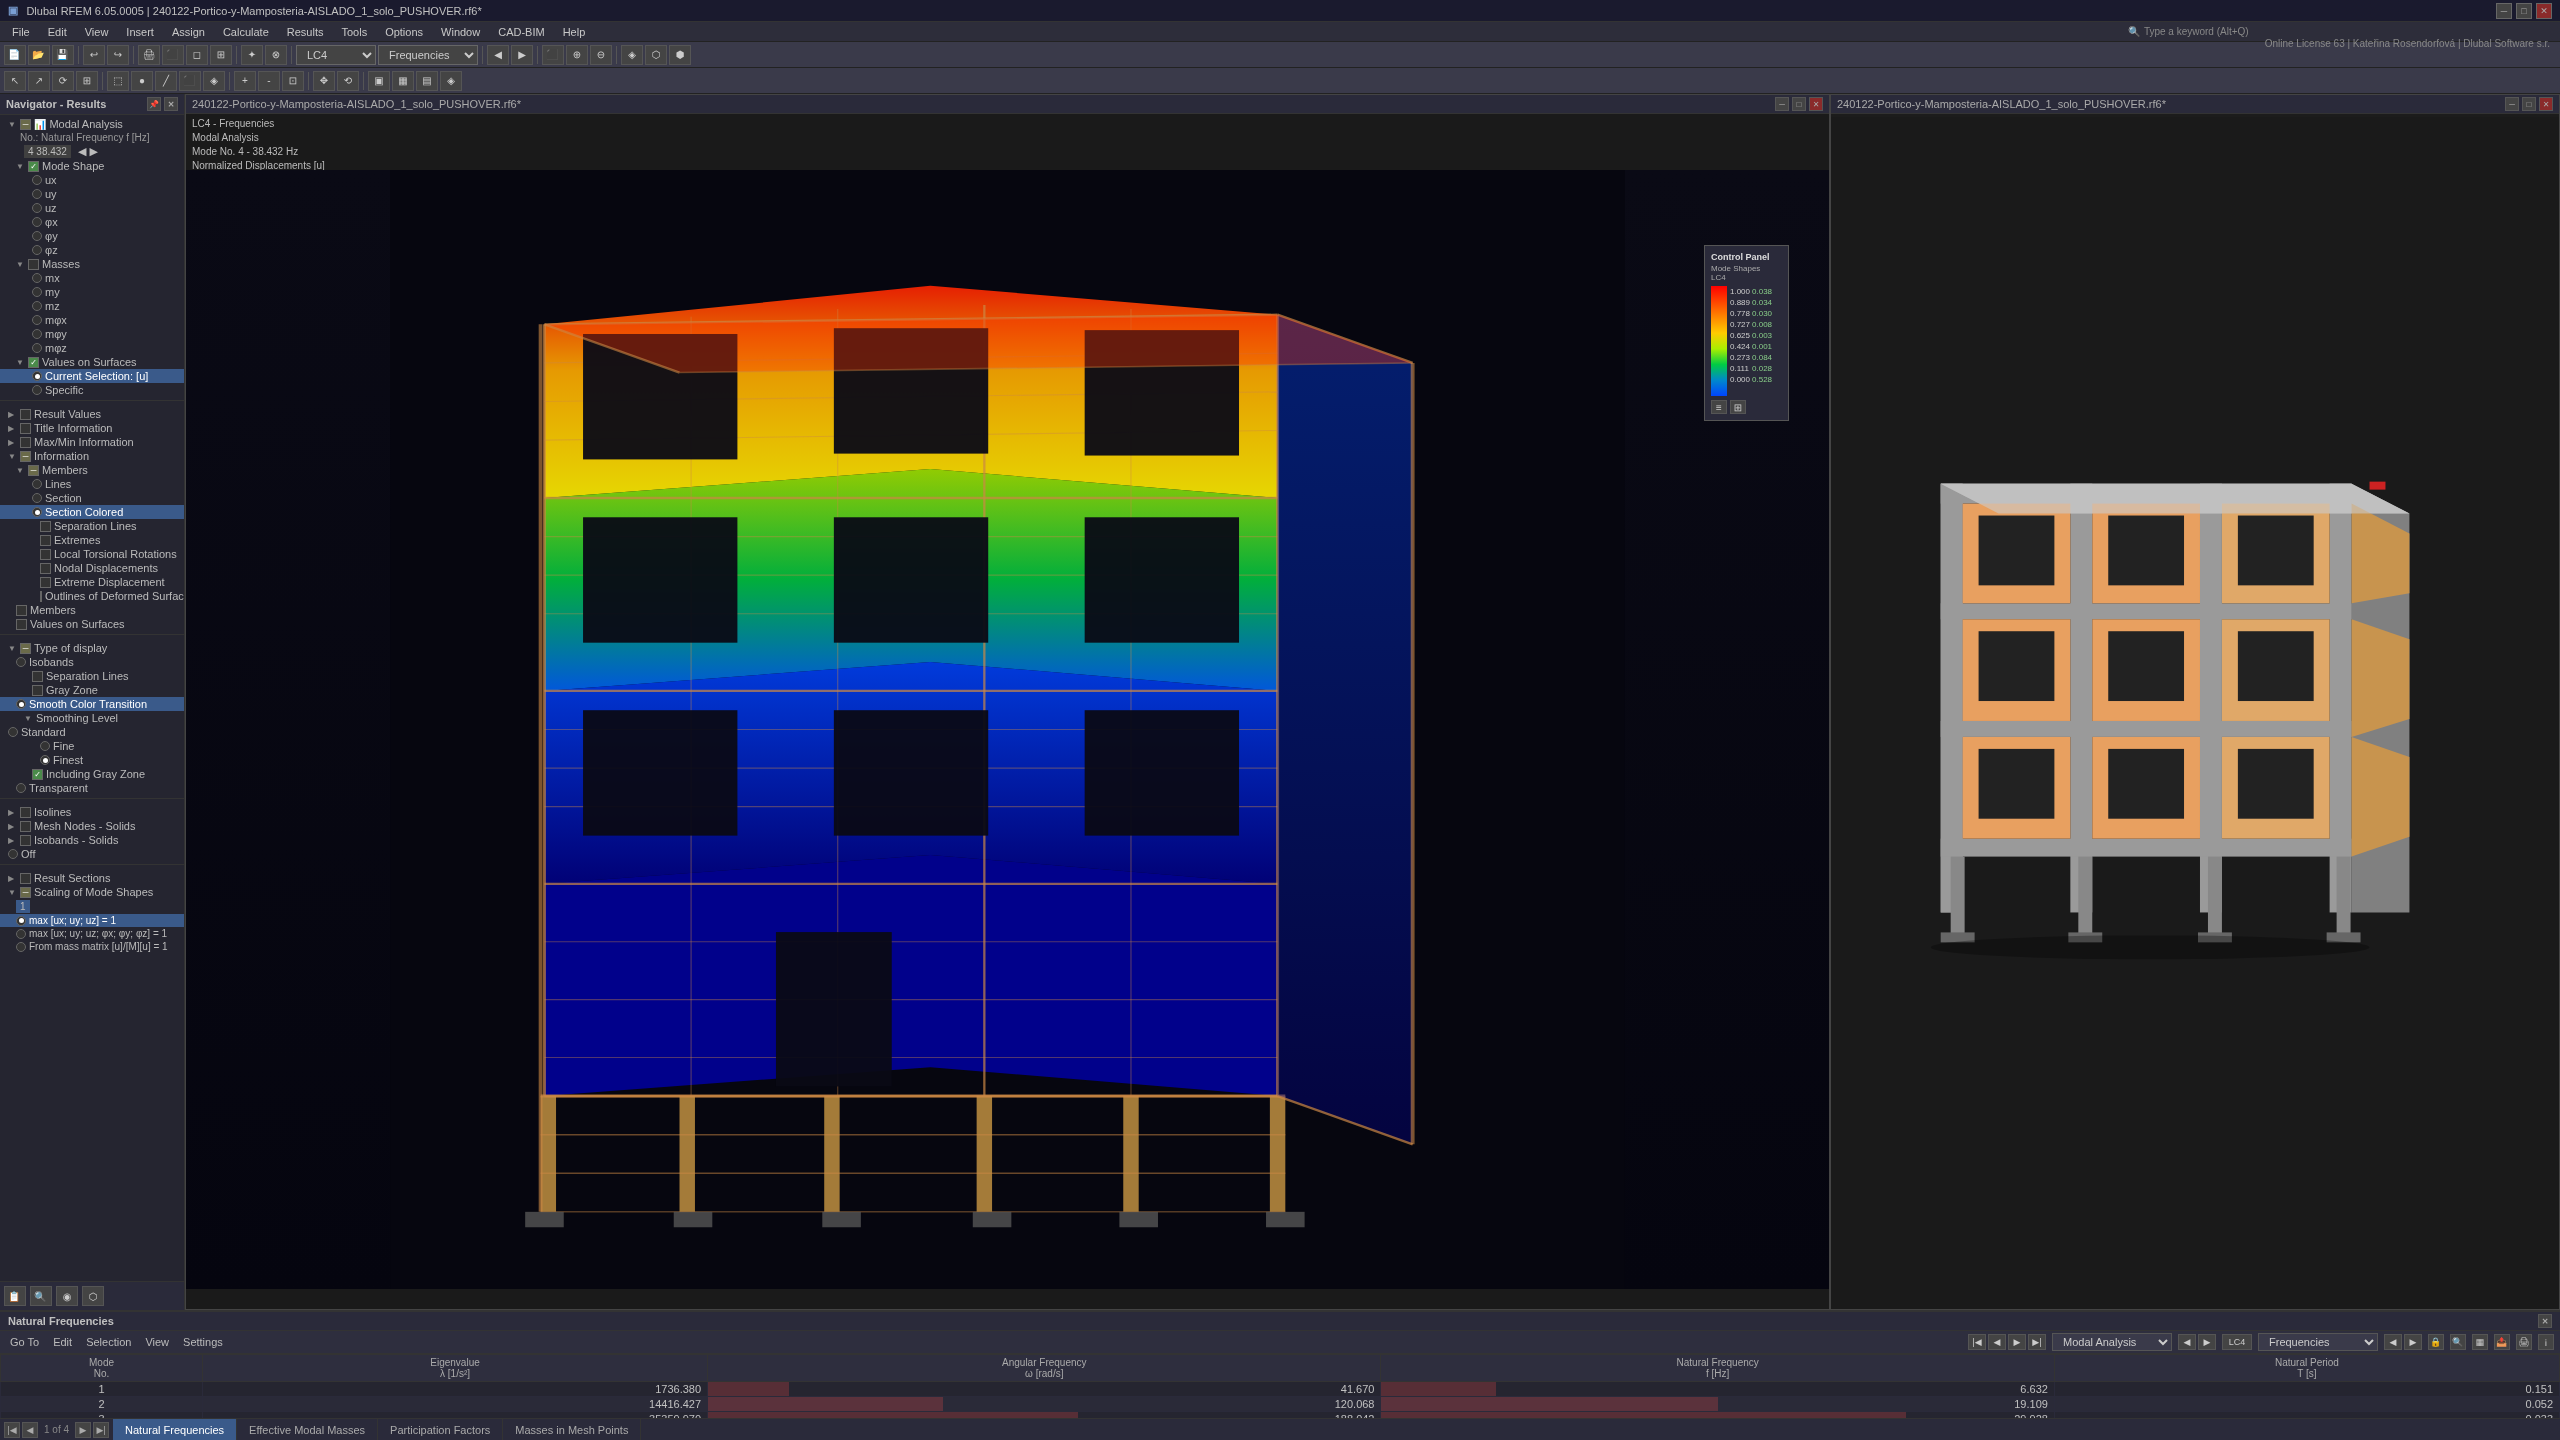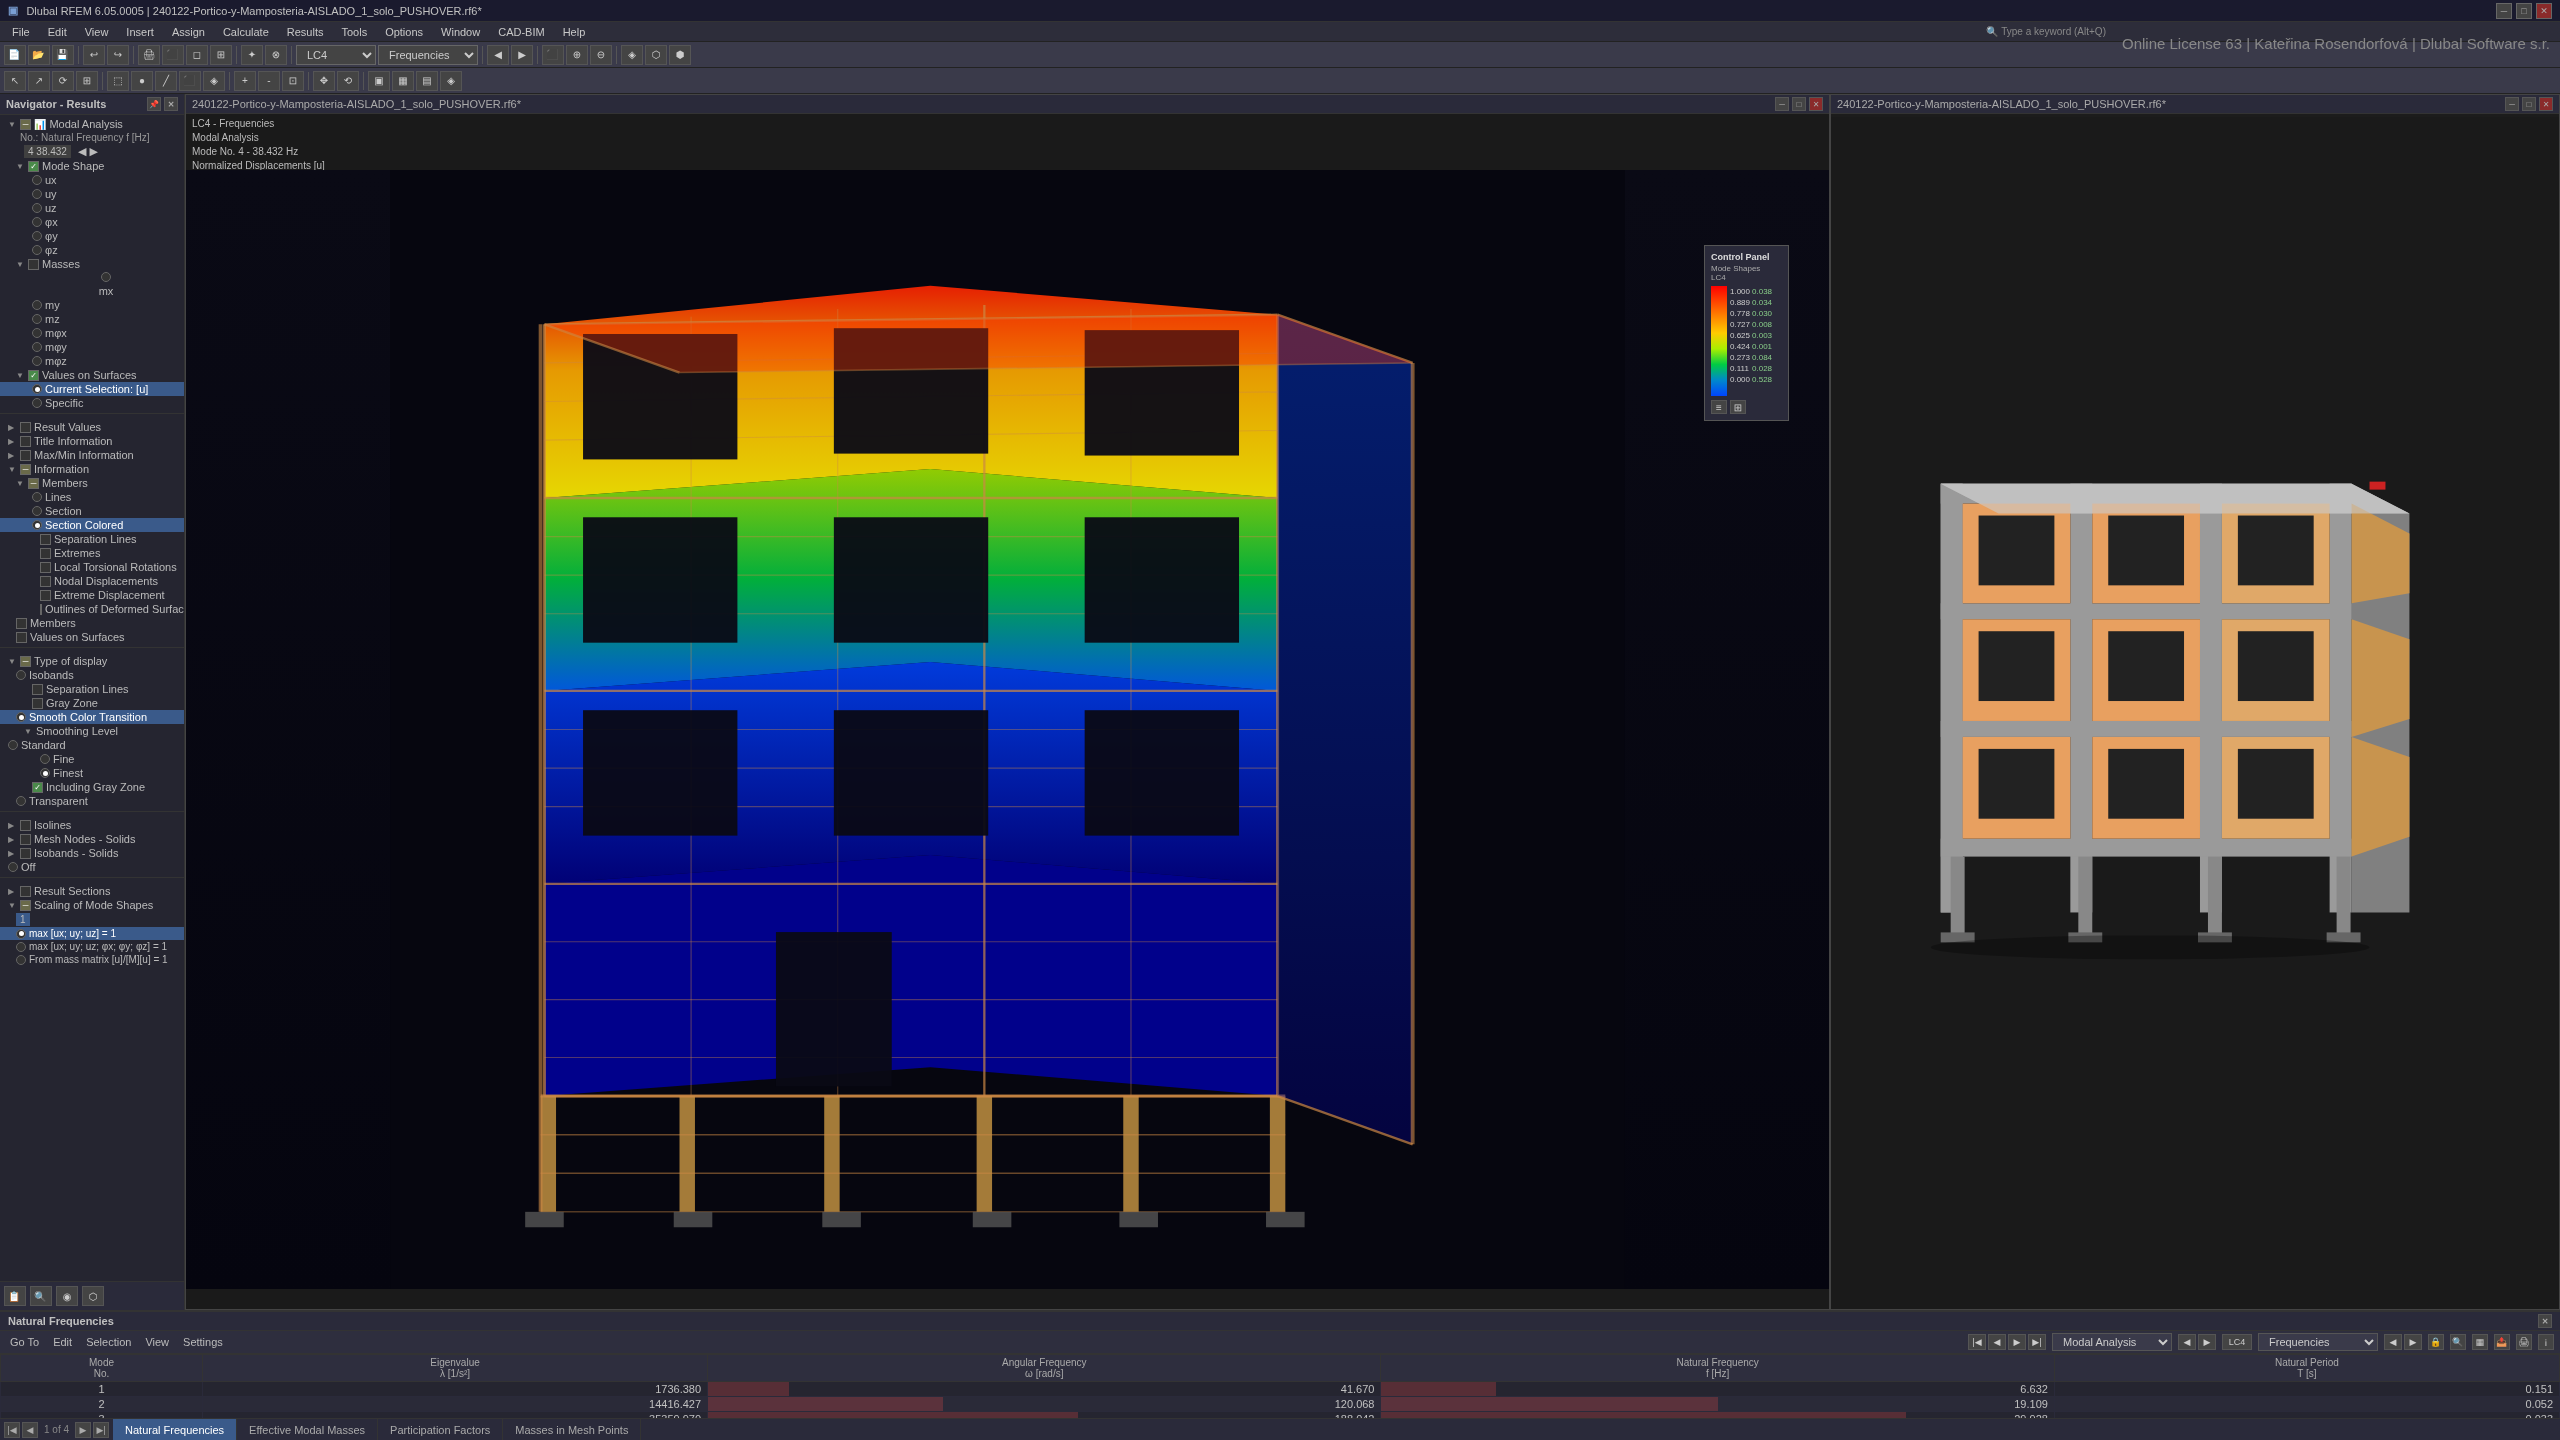--- a/index.html
+++ b/index.html
@@ -351,21 +351,21 @@
   <span class="menu-item">Assign</span>
   <span class="menu-item">Calculate</span>
   <span class="menu-item">Results</span>
   <span class="menu-item">Tools</span>
   <span class="menu-item">Options</span>
   <span class="menu-item">Window</span>
   <span class="menu-item">CAD-BIM</span>
   <span class="menu-item">Help</span>
   <span style="flex:1"></span>
   <span style="color:#888; font-size:10px; padding:0 8px;">🔍 Type a keyword (Alt+Q)</span>
-  <span style="color:#888; font-size:15px; padding:0 6px;margin-top:23px;">Online License 63 | Kateřina Rosendorfová | Dlubal Software s.r.</span>
+  <span style="color:#888; font-size:10px; padding:0 6px;margin-top:23px;">Online License 63 | Kateřina Rosendorfová | Dlubal Software s.r.</span>
 </div>
 
 <div class="toolbar">
   <div class="tb-btn">📄</div>
   <div class="tb-btn">📂</div>
   <div class="tb-btn">💾</div>
   <div class="tb-sep"></div>
   <div class="tb-btn">↩</div>
   <div class="tb-btn">↪</div>
   <div class="tb-sep"></div>
@@ -477,21 +477,21 @@
       <div class="nav-item" style="padding-left:32px;">
         <span class="radio"></span>
         <span class="nav-label">φz</span>
       </div>
 
       <div class="nav-item" style="padding-left:16px;">
         <span class="expand-arrow">▼</span>
         <span class="checkbox"></span>
         <span class="nav-label">Masses</span>
       </div>
-      <div class="nav-item" style="padding-left:32px;flex-direction:column;">
+      <div class="nav-item" style="padding-left:32px;">
         <span class="radio"></span>
         <span class="nav-label">mx</span>
       </div>
       <div class="nav-item" style="padding-left:32px;">
         <span class="radio"></span>
         <span class="nav-label">my</span>
       </div>
       <div class="nav-item" style="padding-left:32px;">
         <span class="radio"></span>
         <span class="nav-label">mz</span>

